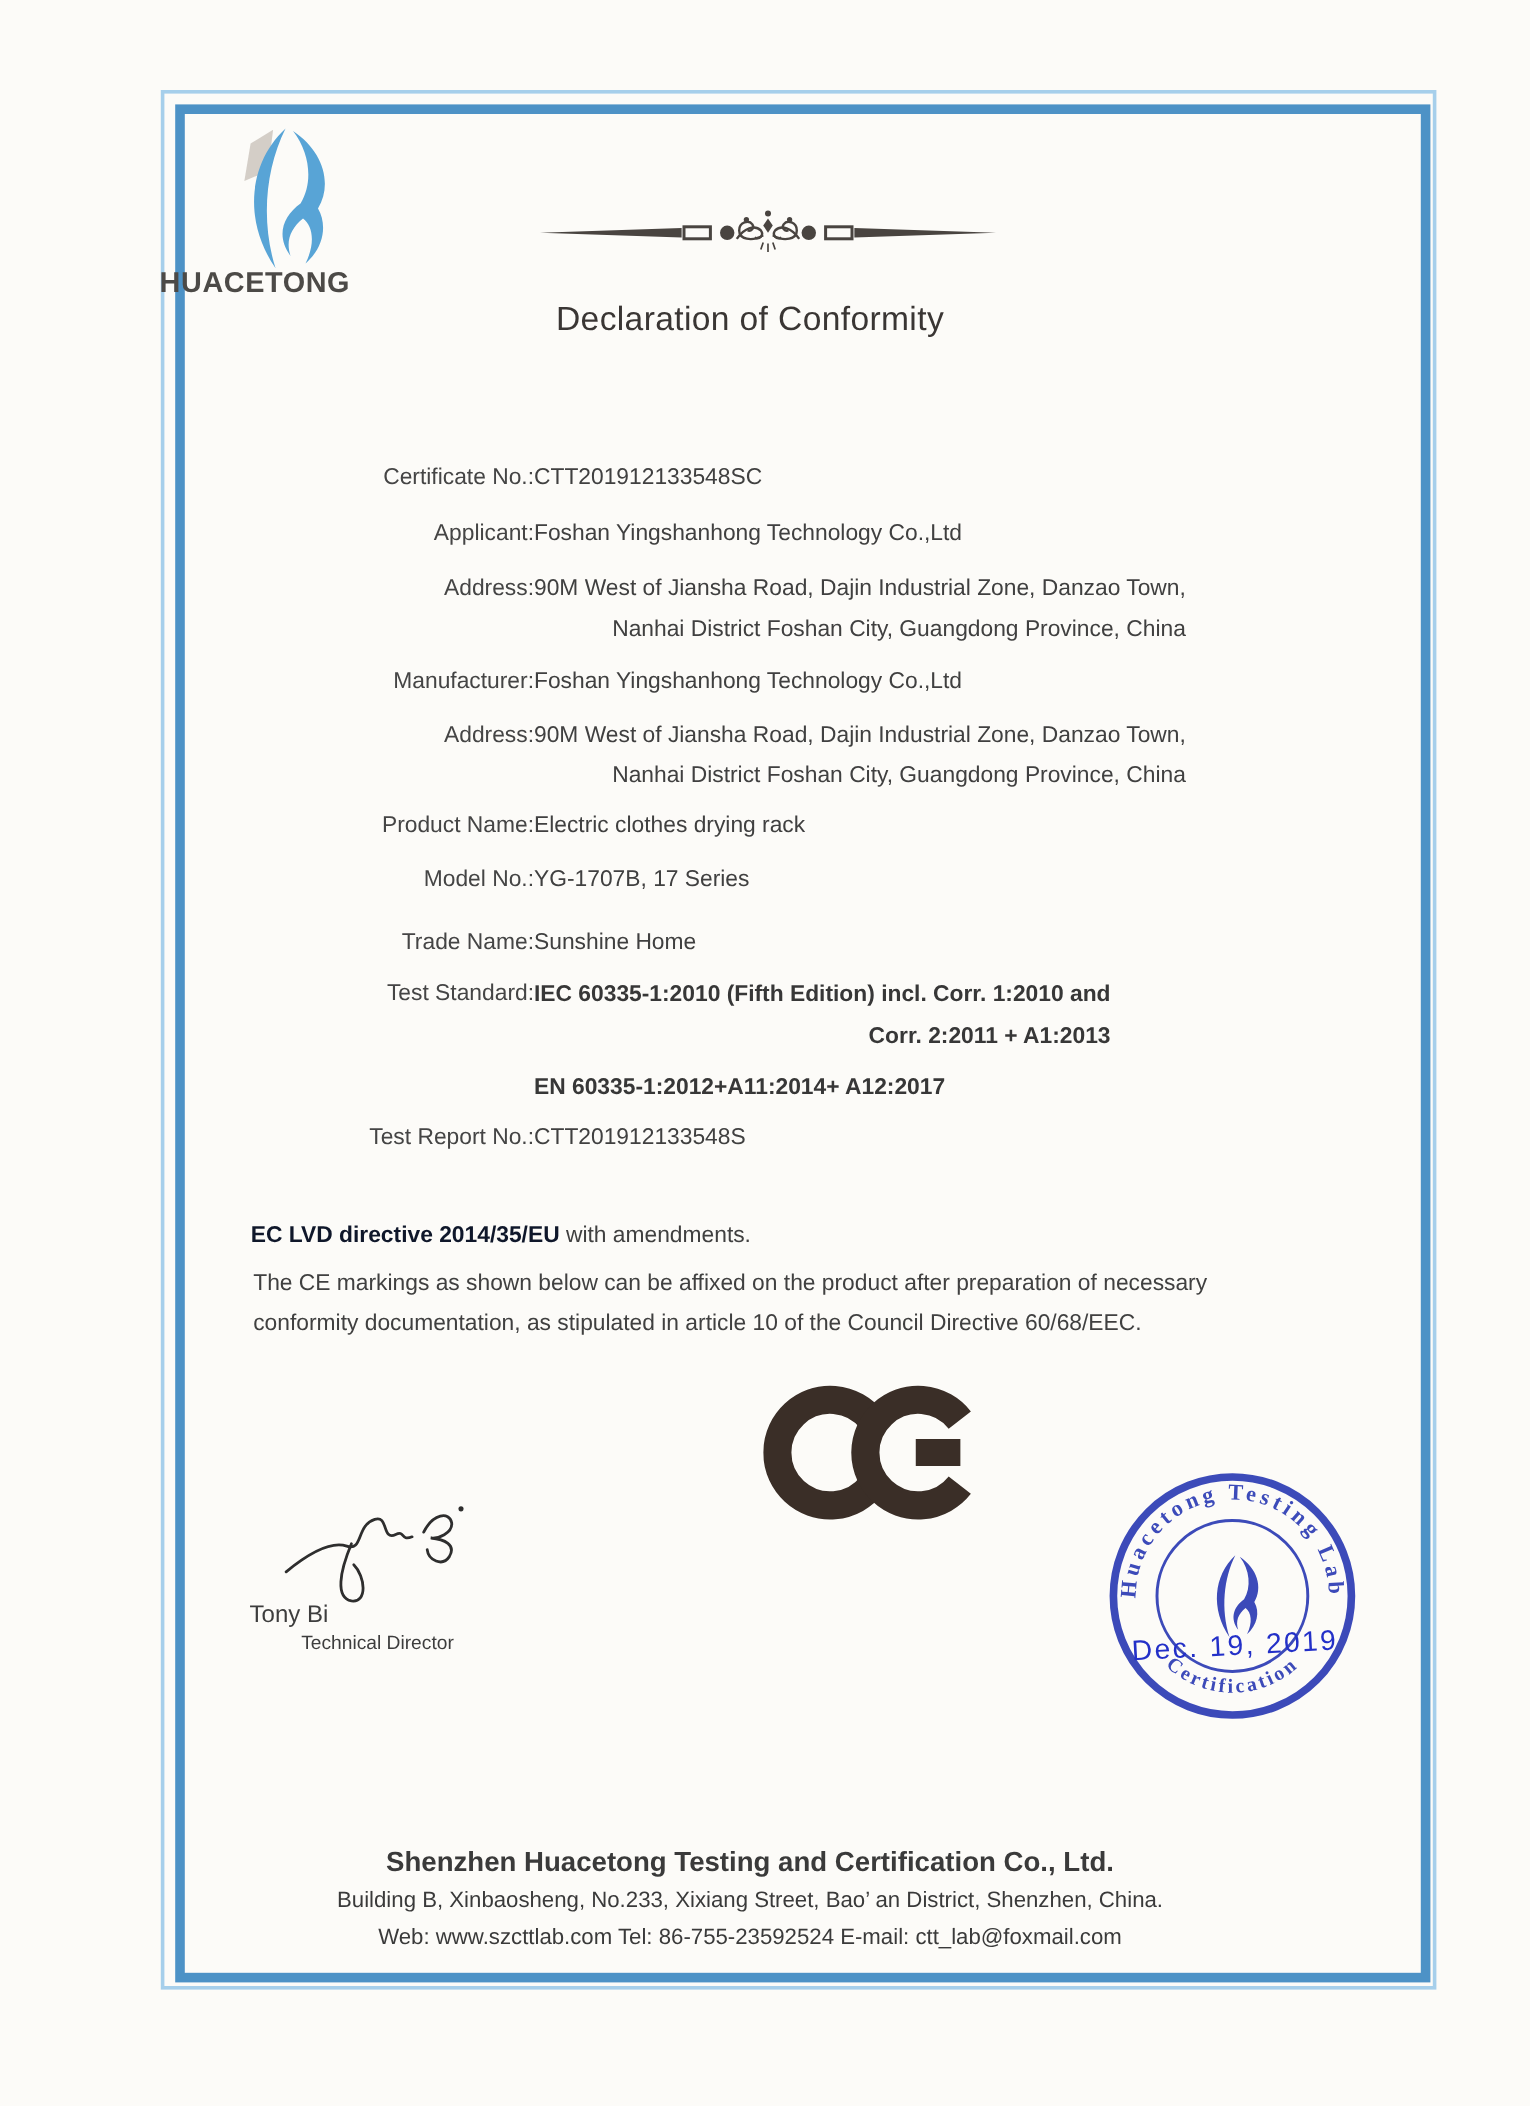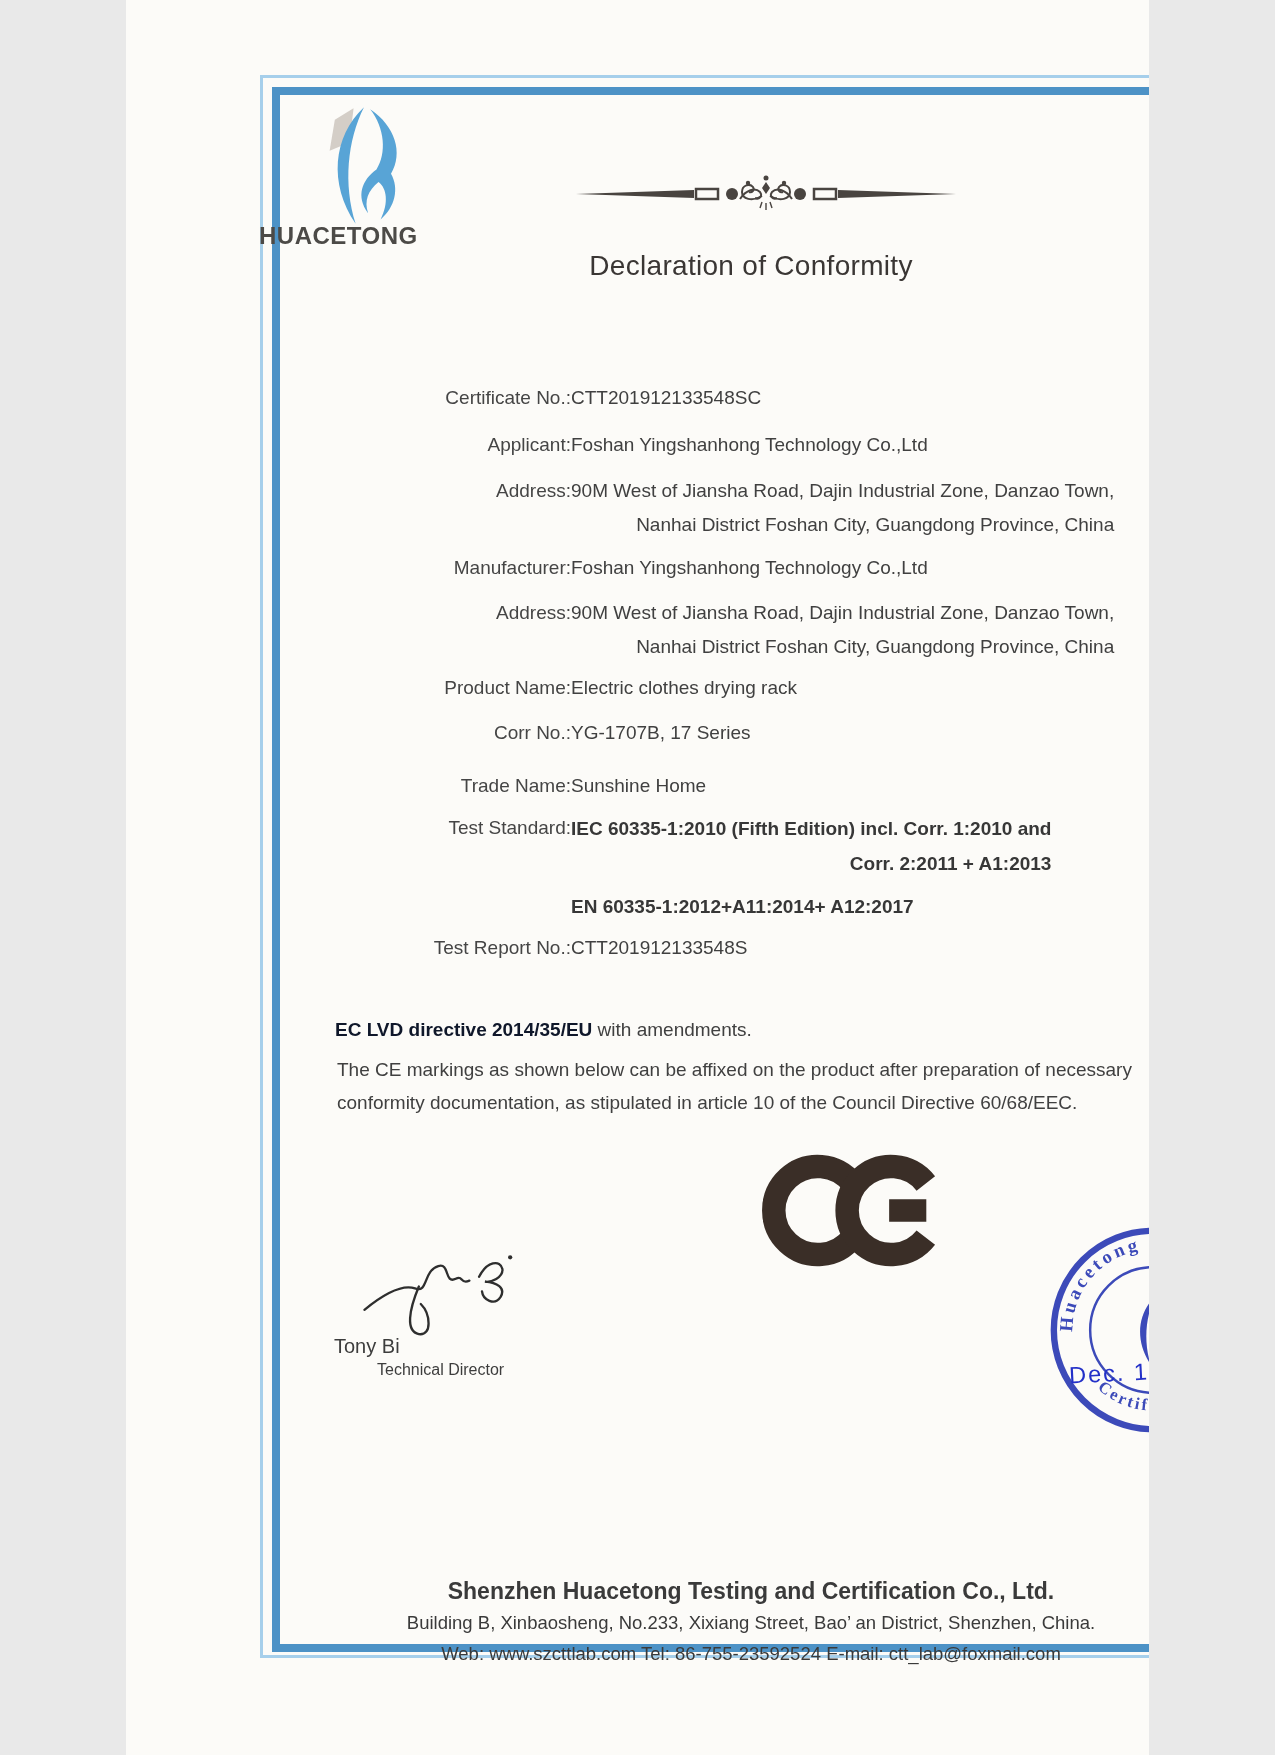--- a/index.html
+++ b/index.html
@@ -1,17 +1,17 @@
 <!DOCTYPE html>
 <html><head>
 <meta charset="utf-8">
 <style>
   html,body{margin:0;padding:0;background:#e9e9e9;}
   .page{
-    position:relative;width:1023px;height:1755px;margin:0 auto;
+    position:relative;width:1275px;height:1755px;margin:0 auto;
     background:#fcfbf8;overflow:hidden;
     font-family:"Liberation Sans",sans-serif;color:#424242;
   }
   
   .frame-outer{position:absolute;left:134px;top:75px;width:1057px;height:1577px;
     border:3px solid #a6cfeb;}
   .frame-inner{position:absolute;left:146px;top:87px;width:1030px;height:1549px;
     border:8px solid #4d92c6;}
   
   .logo-mark{position:absolute;left:168px;top:103px;width:142px;height:130px;}
@@ -37,21 +37,21 @@
   .remarks .rem-line{line-height:33px;max-width:800px;}
   
   .ce{position:absolute;left:636px;top:1152px;width:178px;height:118px;}
   
   .signature{position:absolute;left:232px;top:1236px;width:180px;height:102px;}
   .sig-name{position:absolute;left:208px;top:1331px;font-size:20px;color:#3d3d3d;line-height:30px;}
   .sig-title{position:absolute;left:208px;top:1361px;font-size:16px;color:#3d3d3d;margin-left:43px;}
   
   .stamp{position:absolute;left:919px;top:1222px;width:216px;height:216px;}
   
-  .footer{position:absolute;left:150px;top:1535px;width:950px;text-align:center;color:#3a3a3a;margin-top:40px;}
+  .footer{position:absolute;left:150px;top:1535px;width:950px;text-align:center;color:#3a3a3a;}
   .footer .company{font-size:23px;font-weight:bold;line-height:32px;}
   .footer .addr{font-size:18.5px;line-height:32px;}
   .footer .web{font-size:18.5px;line-height:30px;}
   .hidden-defs{position:absolute;width:0;height:0;overflow:hidden;}
 </style>
 </head>
 <body>
 
 <div class="page">
 
@@ -107,21 +107,21 @@
     <span class="label">Manufacturer:</span><span class="value">Foshan Yingshanhong Technology Co.,Ltd</span>
   </div>
   <div class="row r4">
     <span class="label">Address:</span><span class="value">90M West of Jiansha Road, Dajin Industrial Zone, Danzao Town,
 Nanhai District Foshan City, Guangdong Province, China</span>
   </div>
   <div class="row r5">
     <span class="label">Product Name:</span><span class="value">Electric clothes drying rack</span>
   </div>
   <div class="row r6">
-    <span class="label">Corr No.:</span><span class="value">YG-1707B, 17 Series</span>
+    <span class="label">Model No.:</span><span class="value">YG-1707B, 17 Series</span>
   </div>
   <div class="row r7">
     <span class="label">Trade Name:</span><span class="value">Sunshine Home</span>
   </div>
   <div class="row r8">
     <span class="label">Test Standard:</span><span class="value bold">IEC 60335-1:2010 (Fifth Edition) incl. Corr. 1:2010 and
 Corr. 2:2011 + A1:2013</span>
   </div>
   <div class="row r9">
     <span class="label"></span><span class="value bold">EN 60335-1:2012+A11:2014+ A12:2017</span>

